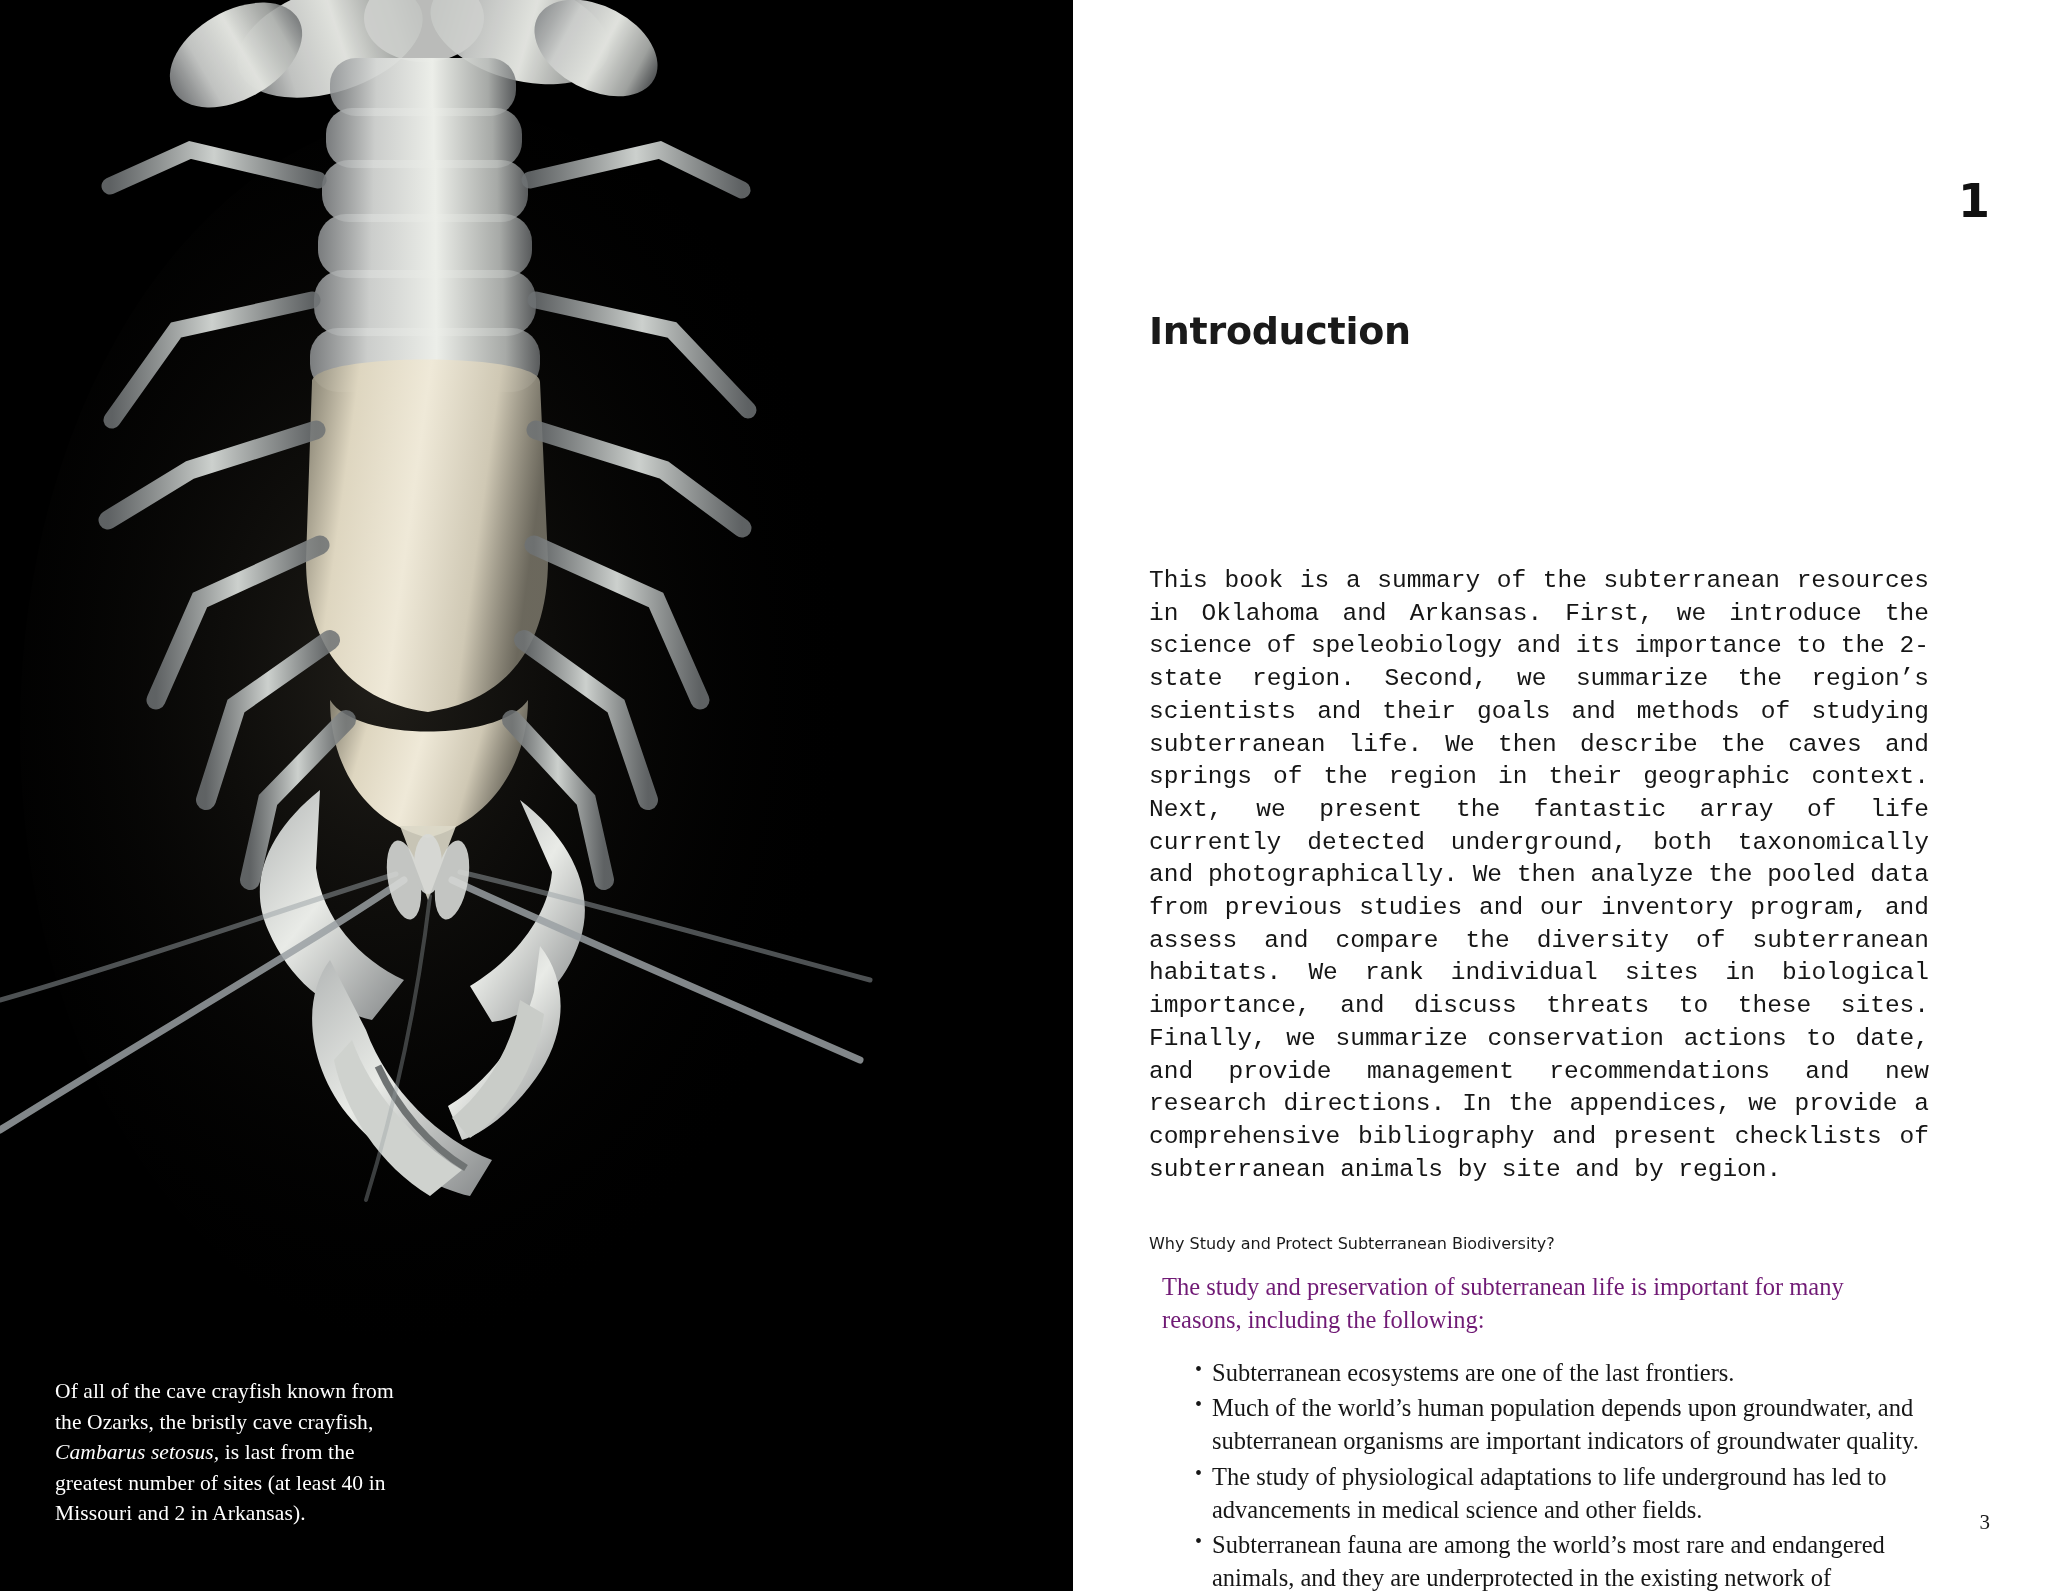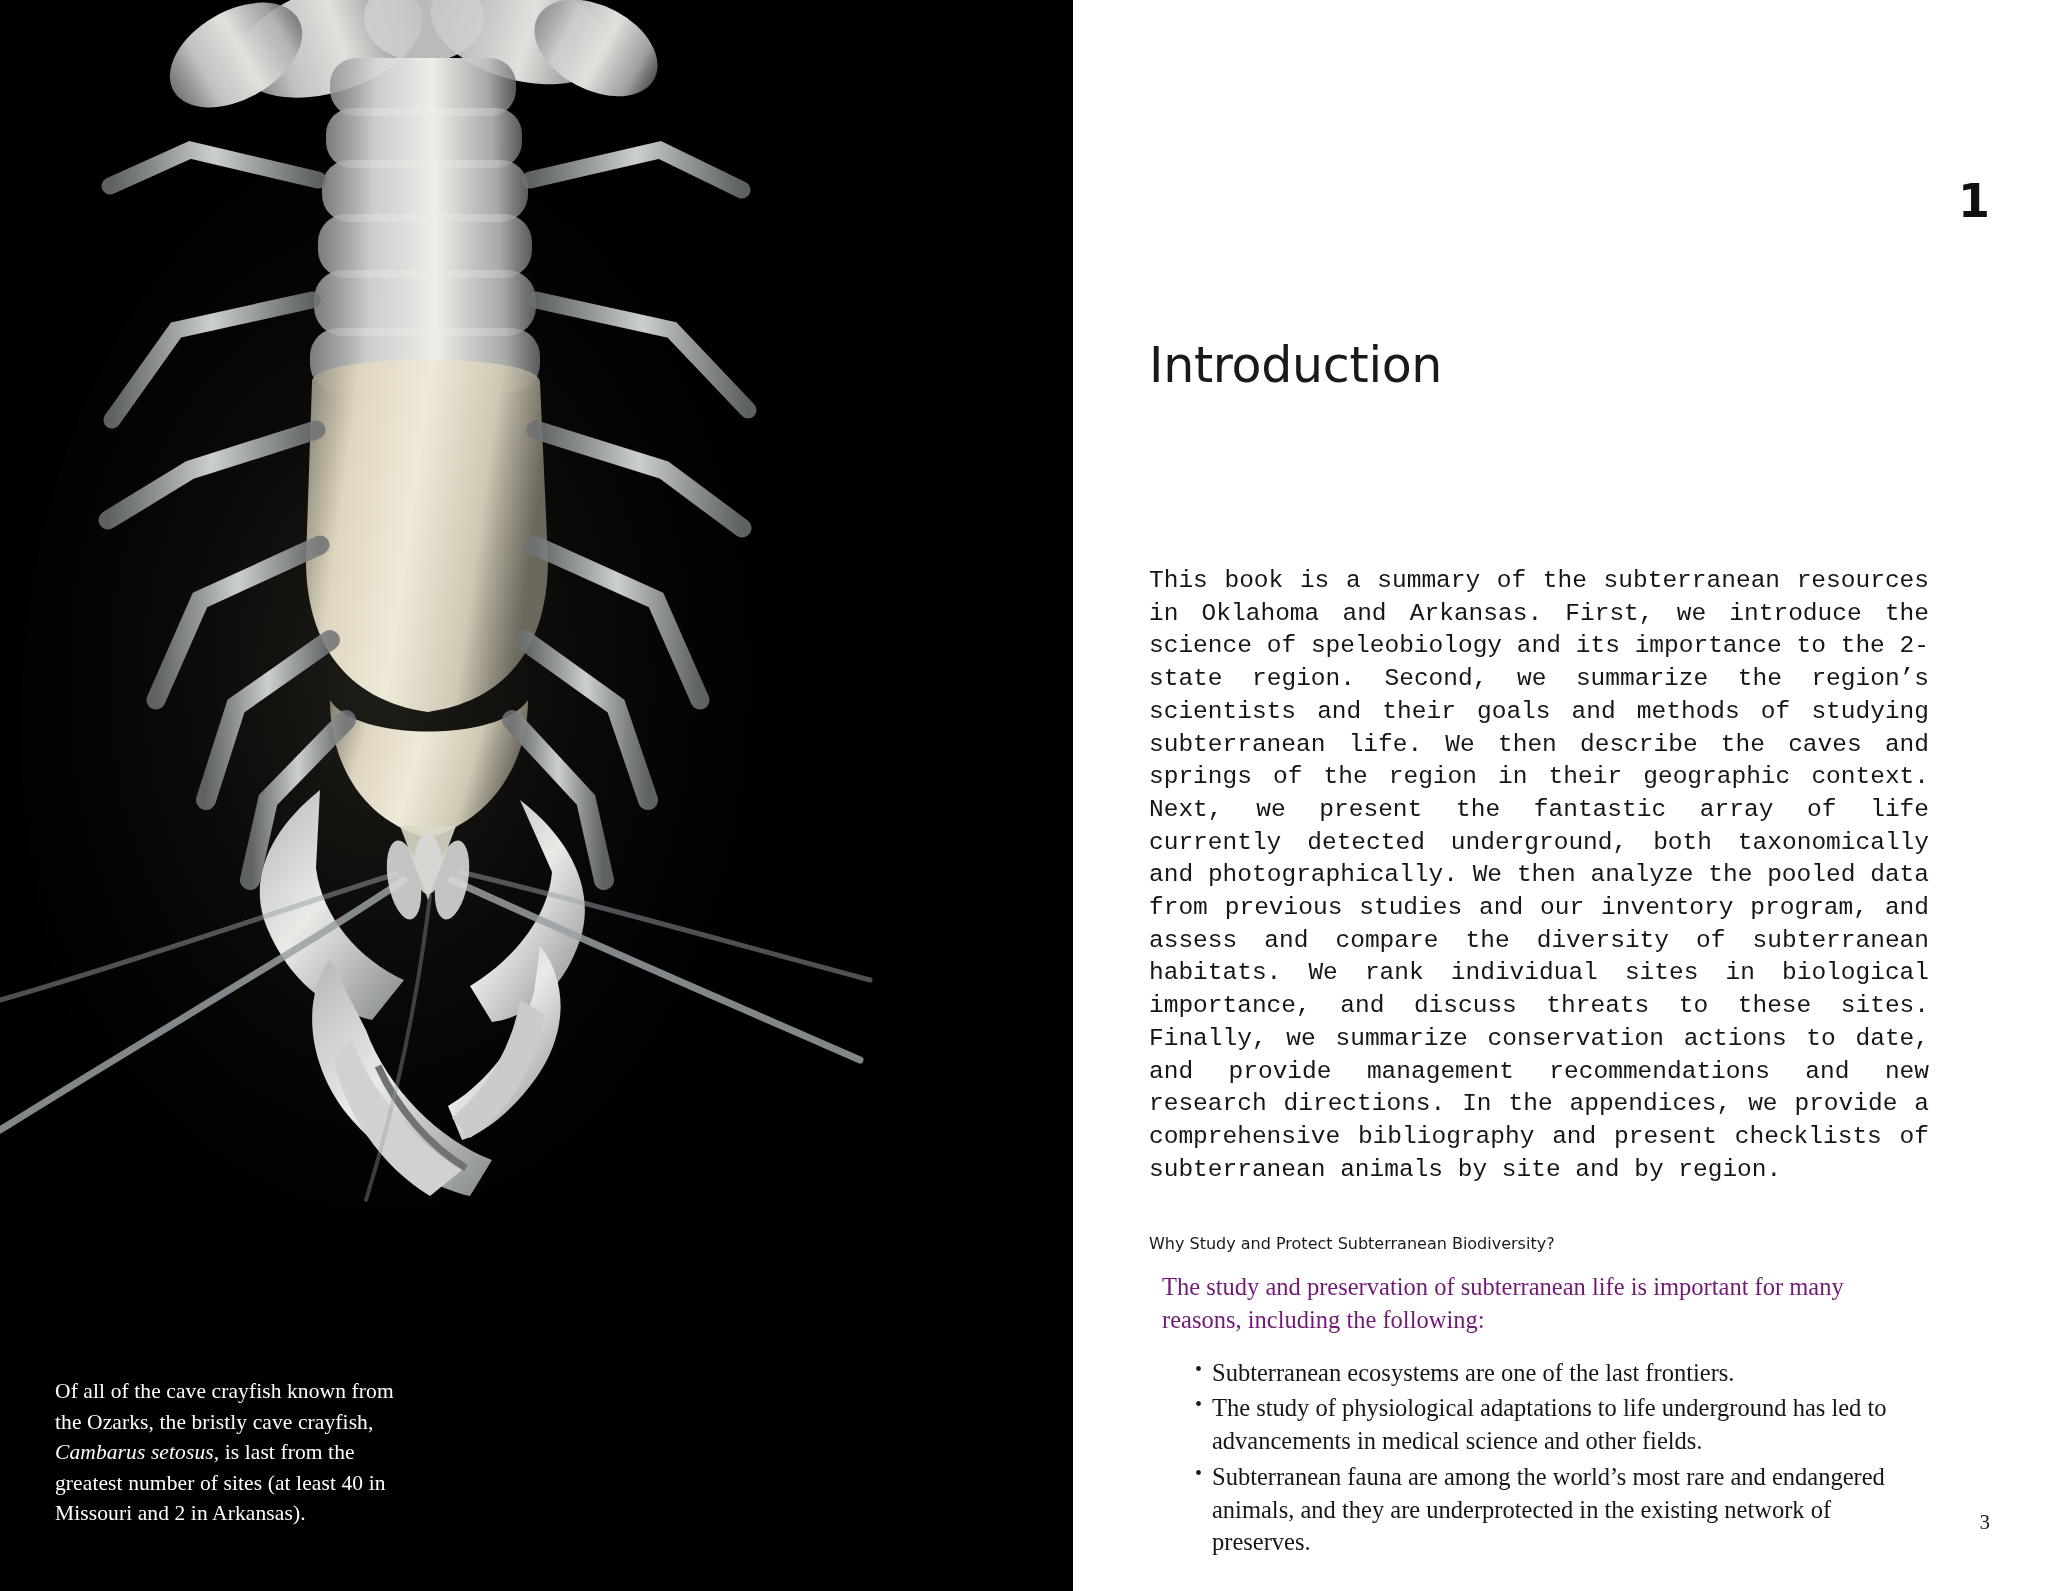--- a/index.html
+++ b/index.html
@@ -70,24 +70,24 @@
     top: 178px;
     font-family: "DejaVu Sans", sans-serif;
     font-size: 46px;
     font-weight: 700;
     color: #111111;
     line-height: 1;
   }
   .chapter-title {
     position: absolute;
     left: 76px;
-    top: 304px;
+    top: 284px;
     font-family: "DejaVu Sans", sans-serif;
-    font-size: 49px;
-    font-weight: 400;
+    font-size: 38px;
+    font-weight: 700;
     color: #1a1a1a;
     letter-spacing: -0.3px;
   }
   .body-block {
     position: absolute;
     left: 76px;
     top: 565px;
     width: 780px;
   }
   .body-para {
@@ -272,20 +272,21 @@
 
     <div class="body-block">
       <p class="body-para">This book is a summary of the subterranean resources in Oklahoma and Arkansas. First, we introduce the science of speleobiology and its importance to the 2-state region. Second, we summarize the region’s scientists and their goals and methods of studying subterranean life. We then describe the caves and springs of the region in their geographic context. Next, we present the fantastic array of life currently detected underground, both taxonomically and photographically. We then analyze the pooled data from previous studies and our inventory program, and assess and compare the diversity of subterranean habitats. We rank individual sites in biological importance, and discuss threats to these sites. Finally, we summarize conservation actions to date, and provide management recommendations and new research directions. In the appendices, we provide a comprehensive bibliography and present checklists of subterranean animals by site and by region.</p>
 
       <h2 class="subhead">Why Study and Protect Subterranean Biodiversity?</h2>
 
       <p class="lead-in">The study and preservation of subterranean life is important for many reasons, including the following:</p>
 
       <ul class="bullets">
         <li>Subterranean ecosystems are one of the last frontiers.</li>
+        <li>Much of the world’s human population depends upon groundwater, and subterranean organisms are important indicators of groundwater quality.</li>
         <li>The study of physiological adaptations to life underground has led to advancements in medical science and other fields.</li>
         <li>Subterranean fauna are among the world’s most rare and endangered animals, and they are underprotected in the existing network of preserves.</li>
       </ul>
     </div>
 
     <div class="page-number">3</div>
   </div>
 
 </div>
 

